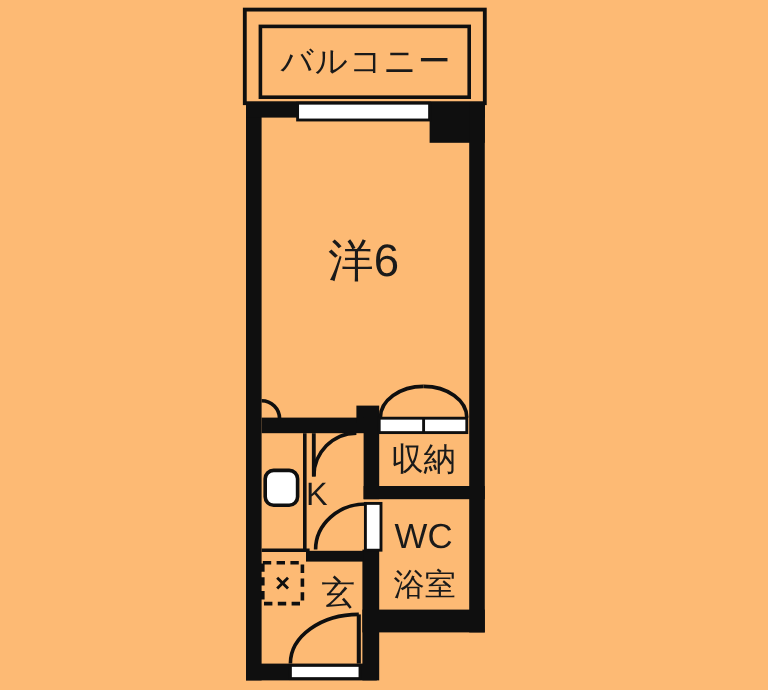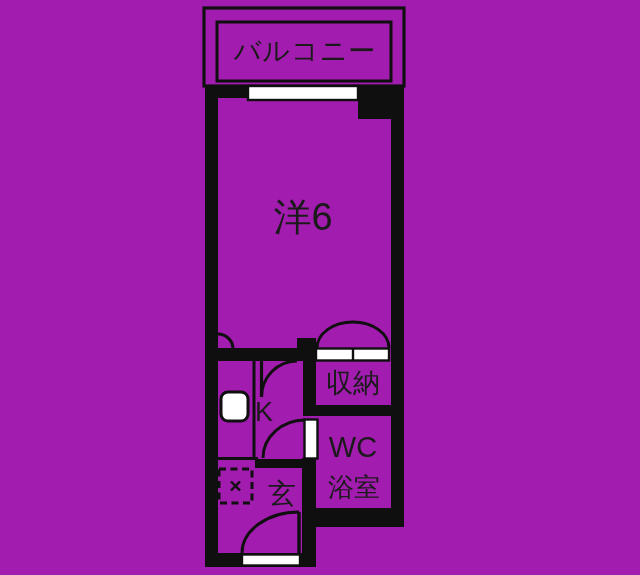--- a/index.html
+++ b/index.html
@@ -4,21 +4,21 @@
 <style>
   html, body {
     margin: 0;
     padding: 0;
     background: #ffffff;
   }
   #stage {
     position: relative;
     width: 640px;
     height: 575px;
-    background: #a21caf;
+    background: #fdba74;
     font-family: "Liberation Sans", "DejaVu Sans", sans-serif;
   }
   svg { position: absolute; left: 0; top: 0; }
   text {
     fill: #1a1a1a;
     font-family: "Liberation Sans", "DejaVu Sans", sans-serif;
     text-anchor: middle;
   }
 </style>
 </head>

